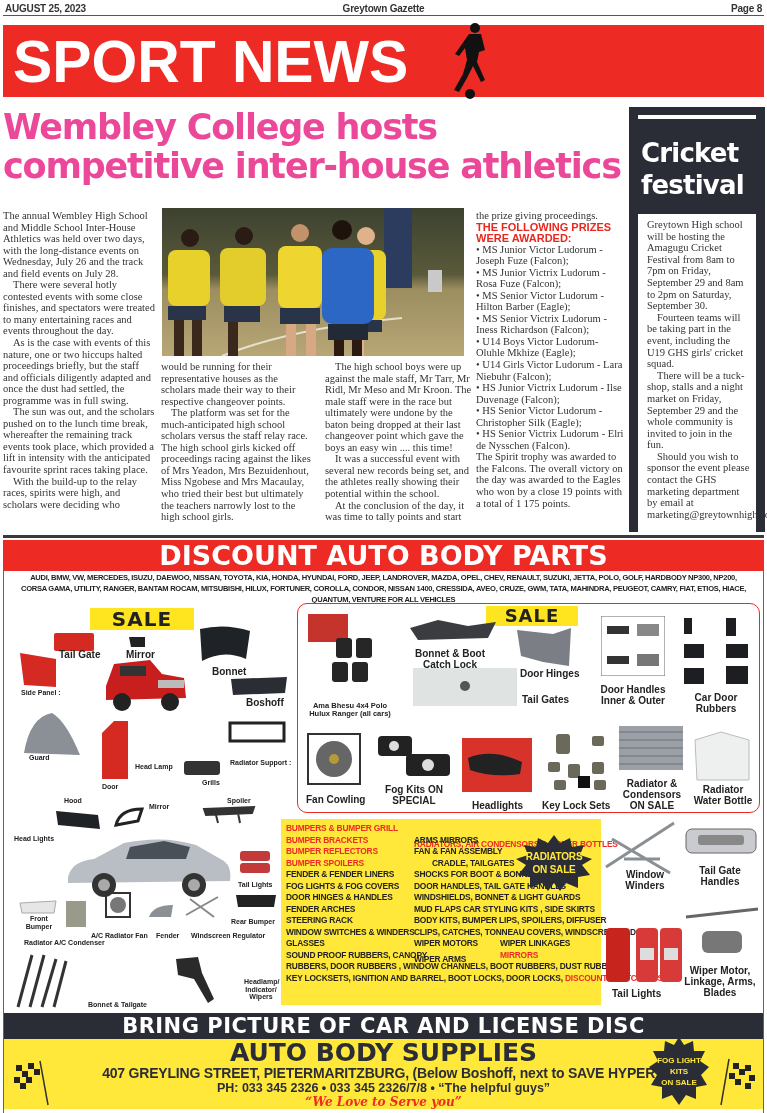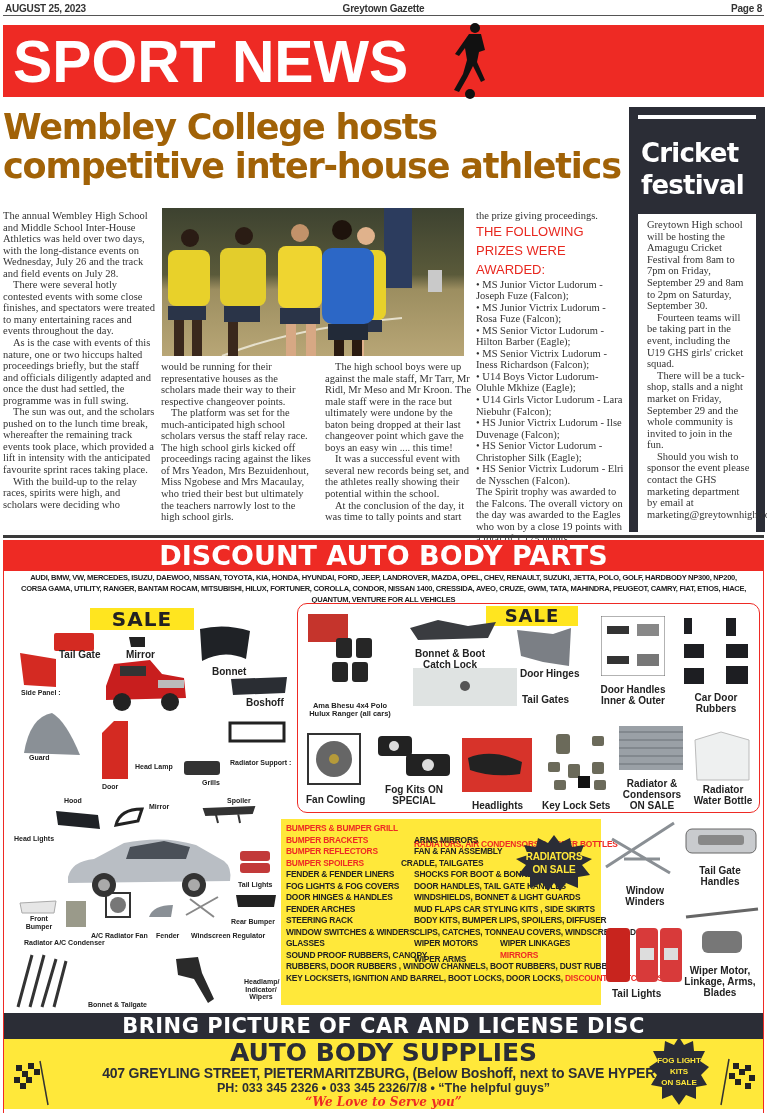--- a/index.html
+++ b/index.html
@@ -11,37 +11,37 @@
   .masthead .l { position: absolute; left: 2px; top: 1px; }
   .masthead .c { position: absolute; left: 0; right: 0; top: 1px; text-align: center; }
   .masthead .r { position: absolute; right: 2px; top: 1px; }
 
   .sport-banner { position: absolute; left: 3px; top: 25px; width: 761px; height: 72px; background: #ee2a24; }
   .sport-banner .title { position: absolute; left: 10px; top: 2px; font-family: "Liberation Sans", sans-serif; font-weight: bold;
     font-size: 60px; color: #fff; letter-spacing: 0px; transform: scaleX(0.98); transform-origin: left; }
   .player { position: absolute; left: 438px; top: -5px; width: 60px; height: 80px; }
 
   .headline { position: absolute; left: 3px; top: 108px; width: 620px; font-family: "DejaVu Sans", sans-serif; font-weight: bold;
-    font-size: 35px; line-height: 39px; color: #a16207; letter-spacing: -1.2px; }
+    font-size: 35px; line-height: 39px; color: #ec4899; letter-spacing: -1.2px; }
 
   .cricket-box { position: absolute; left: 629px; top: 107px; width: 136px; height: 425px; background: #2b2d36; }
   .cricket-box .bar { position: absolute; left: 9px; top: 8px; width: 118px; height: 4px; background: #fff; }
   .cricket-box .ct { position: absolute; left: 12px; top: 30px; font-family: "DejaVu Sans", sans-serif; font-weight: bold;
     font-size: 26px; line-height: 32px; color: #fff; letter-spacing: -0.8px; }
   .cricket-box .body { position: absolute; left: 9px; top: 107px; width: 118px; height: 410px; background: #fff;
     padding: 5px 6px 0 9px; font-size: 10.5px; line-height: 11.6px; color: #333; }
 
   .col { position: absolute; font-size: 10.5px; line-height: 11.55px; color: #333; text-align: left; }
   .col p { text-indent: 0; }
   .col p.i { text-indent: 10px; }
   .col1 { left: 3px; top: 210px; width: 152px; }
   .col2 { left: 161px; top: 361px; width: 152px; }
   .col3 { left: 325px; top: 361px; width: 148px; }
   .col4 { left: 476px; top: 210px; width: 148px; }
-  .col4 .red { color: #e8281f; font-family: "Liberation Sans", sans-serif; font-weight: normal; font-size: 13px; line-height: 19px; }
+  .col4 .red { color: #e8281f; font-family: "Liberation Sans", sans-serif; font-weight: bold; font-size: 11px; line-height: 11px; }
 
   .photo { position: absolute; left: 162px; top: 208px; width: 302px; height: 148px; overflow: hidden; background: #6a6440; }
 
   .divider { position: absolute; left: 3px; top: 535px; width: 761px; height: 3px; background: #3a3a3a; }
 
   .ad { position: absolute; left: 3px; top: 540px; width: 761px; height: 708px; border: 1px solid #ee2a24; }
   .ad-title { position: absolute; left: 0; top: 0; width: 759px; height: 30px; background: #ee2a24; color: #fff; text-align: center;
     font-family: "DejaVu Sans", sans-serif; font-weight: bold; font-size: 27px; line-height: 30px; letter-spacing: 0px; }
   .brands { position: absolute; left: 4px; top: 31px; width: 751px; text-align: center; font-family: "Liberation Sans", sans-serif;
     font-weight: bold; font-size: 7.8px; line-height: 11px; letter-spacing: -0.3px; color: #222; transform: scaleX(0.97); }
@@ -407,21 +407,21 @@
     <div class="row" style="top:73px;"><span>DOOR HINGES &amp; HANDLES</span></div>
     <div class="row" style="top:84.5px;"><span>FENDER ARCHES</span></div>
     <div class="row" style="top:96px;"><span>STEERING RACK</span></div>
     <div class="row" style="top:107.5px;"><span>WINDOW SWITCHES &amp; WINDERS</span></div>
     <div class="row" style="top:119px;"><span>GLASSES</span></div>
     <div class="row" style="top:130.5px;"><span>SOUND PROOF RUBBERS, CANOPY</span></div>
 
     <div class="row" style="top:20px;left:133px;"><span class="r">RADIATORS, AIR CONDENSORS &amp; WATER BOTTLES</span></div>
     <div class="row" style="top:15.5px;left:133px;"><span>ARMS MIRRORS</span></div>
     <div class="row" style="top:27px;left:133px;"><span>FAN &amp; FAN ASSEMBLY</span></div>
-    <div class="row" style="top:38.5px;left:120px;"><span>CRADLE, TAILGATES</span></div>
+    <div class="row" style="top:38.5px;left:151px;"><span>CRADLE, TAILGATES</span></div>
     <div class="row" style="top:50px;left:133px;"><span>SHOCKS FOR BOOT &amp; BONNET</span></div>
     <div class="row" style="top:61.5px;left:133px;"><span>DOOR HANDLES, TAIL GATE HANDLES</span></div>
     <div class="row" style="top:73px;left:133px;"><span>WINDSHIELDS, BONNET &amp; LIGHT GUARDS</span></div>
     <div class="row" style="top:84.5px;left:133px;"><span>MUD FLAPS   CAR STYLING KITS , SIDE SKIRTS</span></div>
     <div class="row" style="top:96px;left:133px;"><span>BODY KITS, BUMPER LIPS, SPOILERS, DIFFUSER</span></div>
     <div class="row" style="top:107.5px;left:133px;"><span>CLIPS, CATCHES, TONNEAU COVERS, WINDSCREENS, DOOR</span></div>
     <div class="row" style="top:119px;left:133px;"><span>WIPER MOTORS</span></div>
     <div class="row" style="top:119px;left:219px;"><span>WIPER LINKAGES</span></div>
     <div class="row" style="top:135px;left:133px;"><span>WIPER ARMS</span></div>
     <div class="row" style="top:130.5px;left:219px;"><span class="r">MIRRORS</span></div>
@@ -431,21 +431,21 @@
     <svg class="star" style="left:233px;top:16px;" width="80" height="56" viewBox="0 0 80 56">
       <polygon points="40,0 46,8 56,3 58,12 70,10 66,20 78,24 68,30 76,40 64,42 64,53 52,48 46,56 40,48 34,56 28,48 16,53 16,42 4,40 12,30 2,24 14,20 10,10 22,12 24,3 34,8" fill="#2b2d36"></polygon>
       <text x="40" y="25" text-anchor="middle" fill="#ffe83a" font-family="Liberation Sans, sans-serif" font-weight="bold" font-size="10">RADIATORS</text>
       <text x="40" y="38" text-anchor="middle" fill="#ffe83a" font-family="Liberation Sans, sans-serif" font-weight="bold" font-size="10">ON SALE</text>
     </svg>
   </div>
 
   <svg style="position:absolute;left:600px;top:278px;" width="76" height="58" viewBox="0 0 76 58">
       <path d="M2 48 L70 4 M8 20 L66 54 M20 40 L56 40" stroke="#8a8f94" stroke-width="3" fill="none"></path>
     </svg>
-  <div class="lbl" style="left:611px;top:344px;width:60px;font-size:10px;">Window Winders</div>
+  <div class="lbl" style="left:611px;top:328px;width:60px;font-size:10px;">Window Winders</div>
   <svg style="position:absolute;left:680px;top:282px;" width="74" height="34" viewBox="0 0 74 34">
       <rect x="2" y="6" width="70" height="24" rx="6" fill="#c9cbce" stroke="#666"></rect>
       <rect x="14" y="12" width="46" height="10" rx="3" fill="#888"></rect>
     </svg>
   <div class="lbl" style="left:686px;top:324px;width:60px;font-size:10px;">Tail Gate Handles</div>
   <svg style="position:absolute;left:600px;top:385px;" width="80" height="60" viewBox="0 0 80 60">
       <rect x="2" y="2" width="24" height="54" rx="4" fill="#c8241e"></rect>
       <rect x="32" y="2" width="22" height="54" rx="4" fill="#d83a3a"></rect>
       <rect x="56" y="2" width="22" height="54" rx="4" fill="#d83a3a"></rect>
       <rect x="36" y="22" width="14" height="12" fill="#ddd"></rect>

